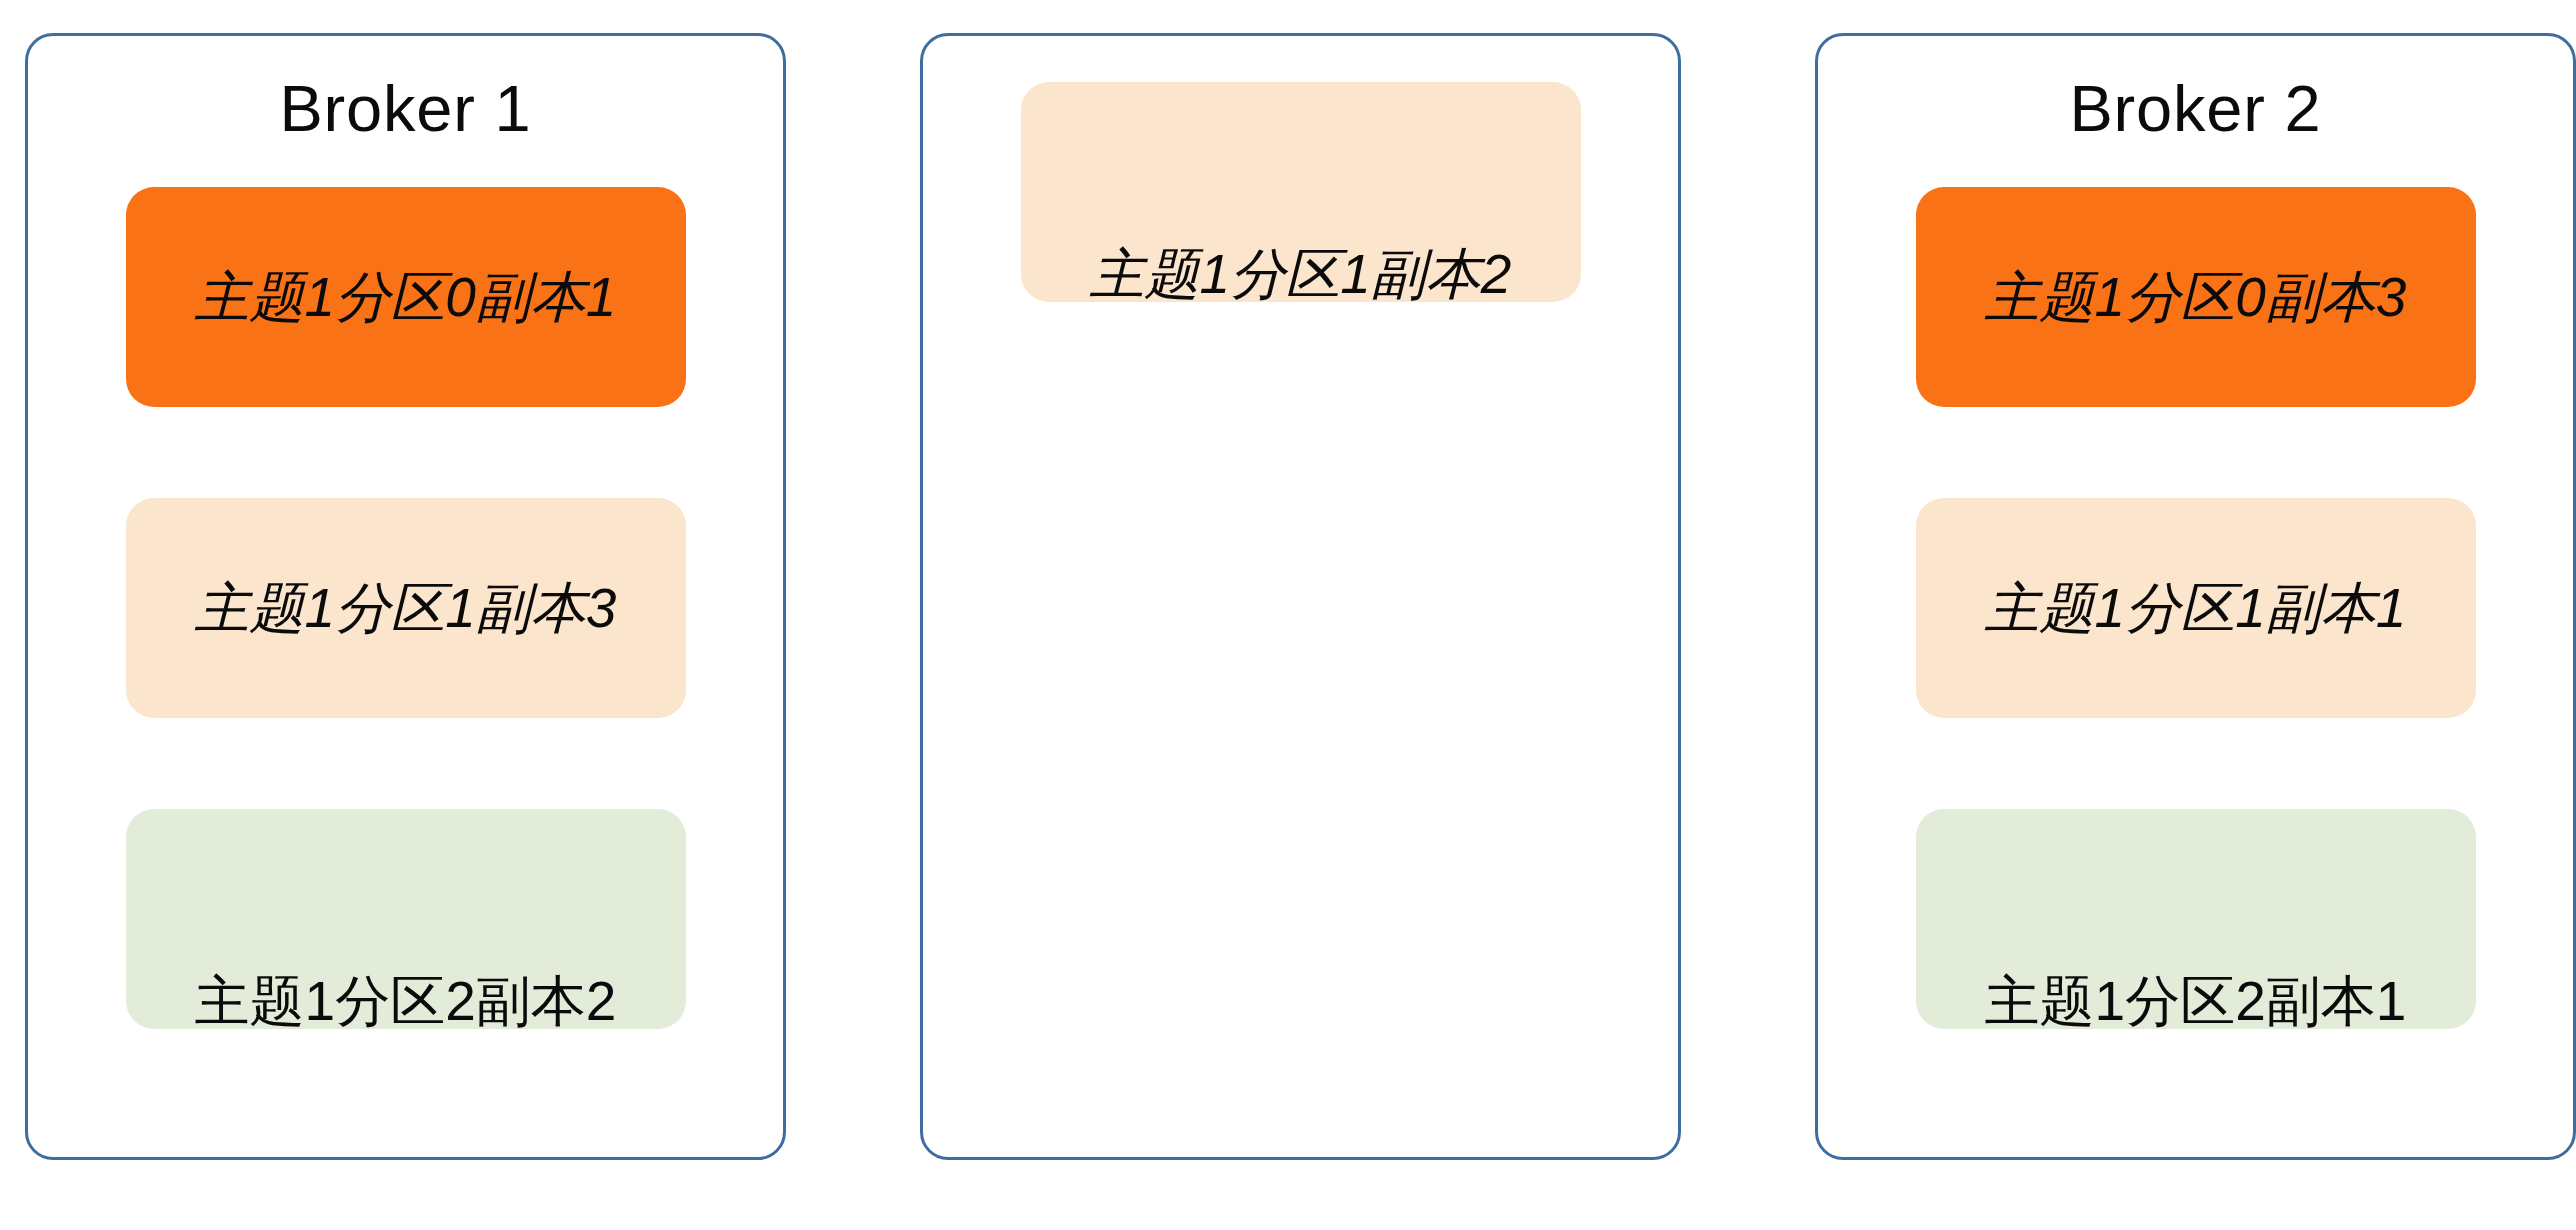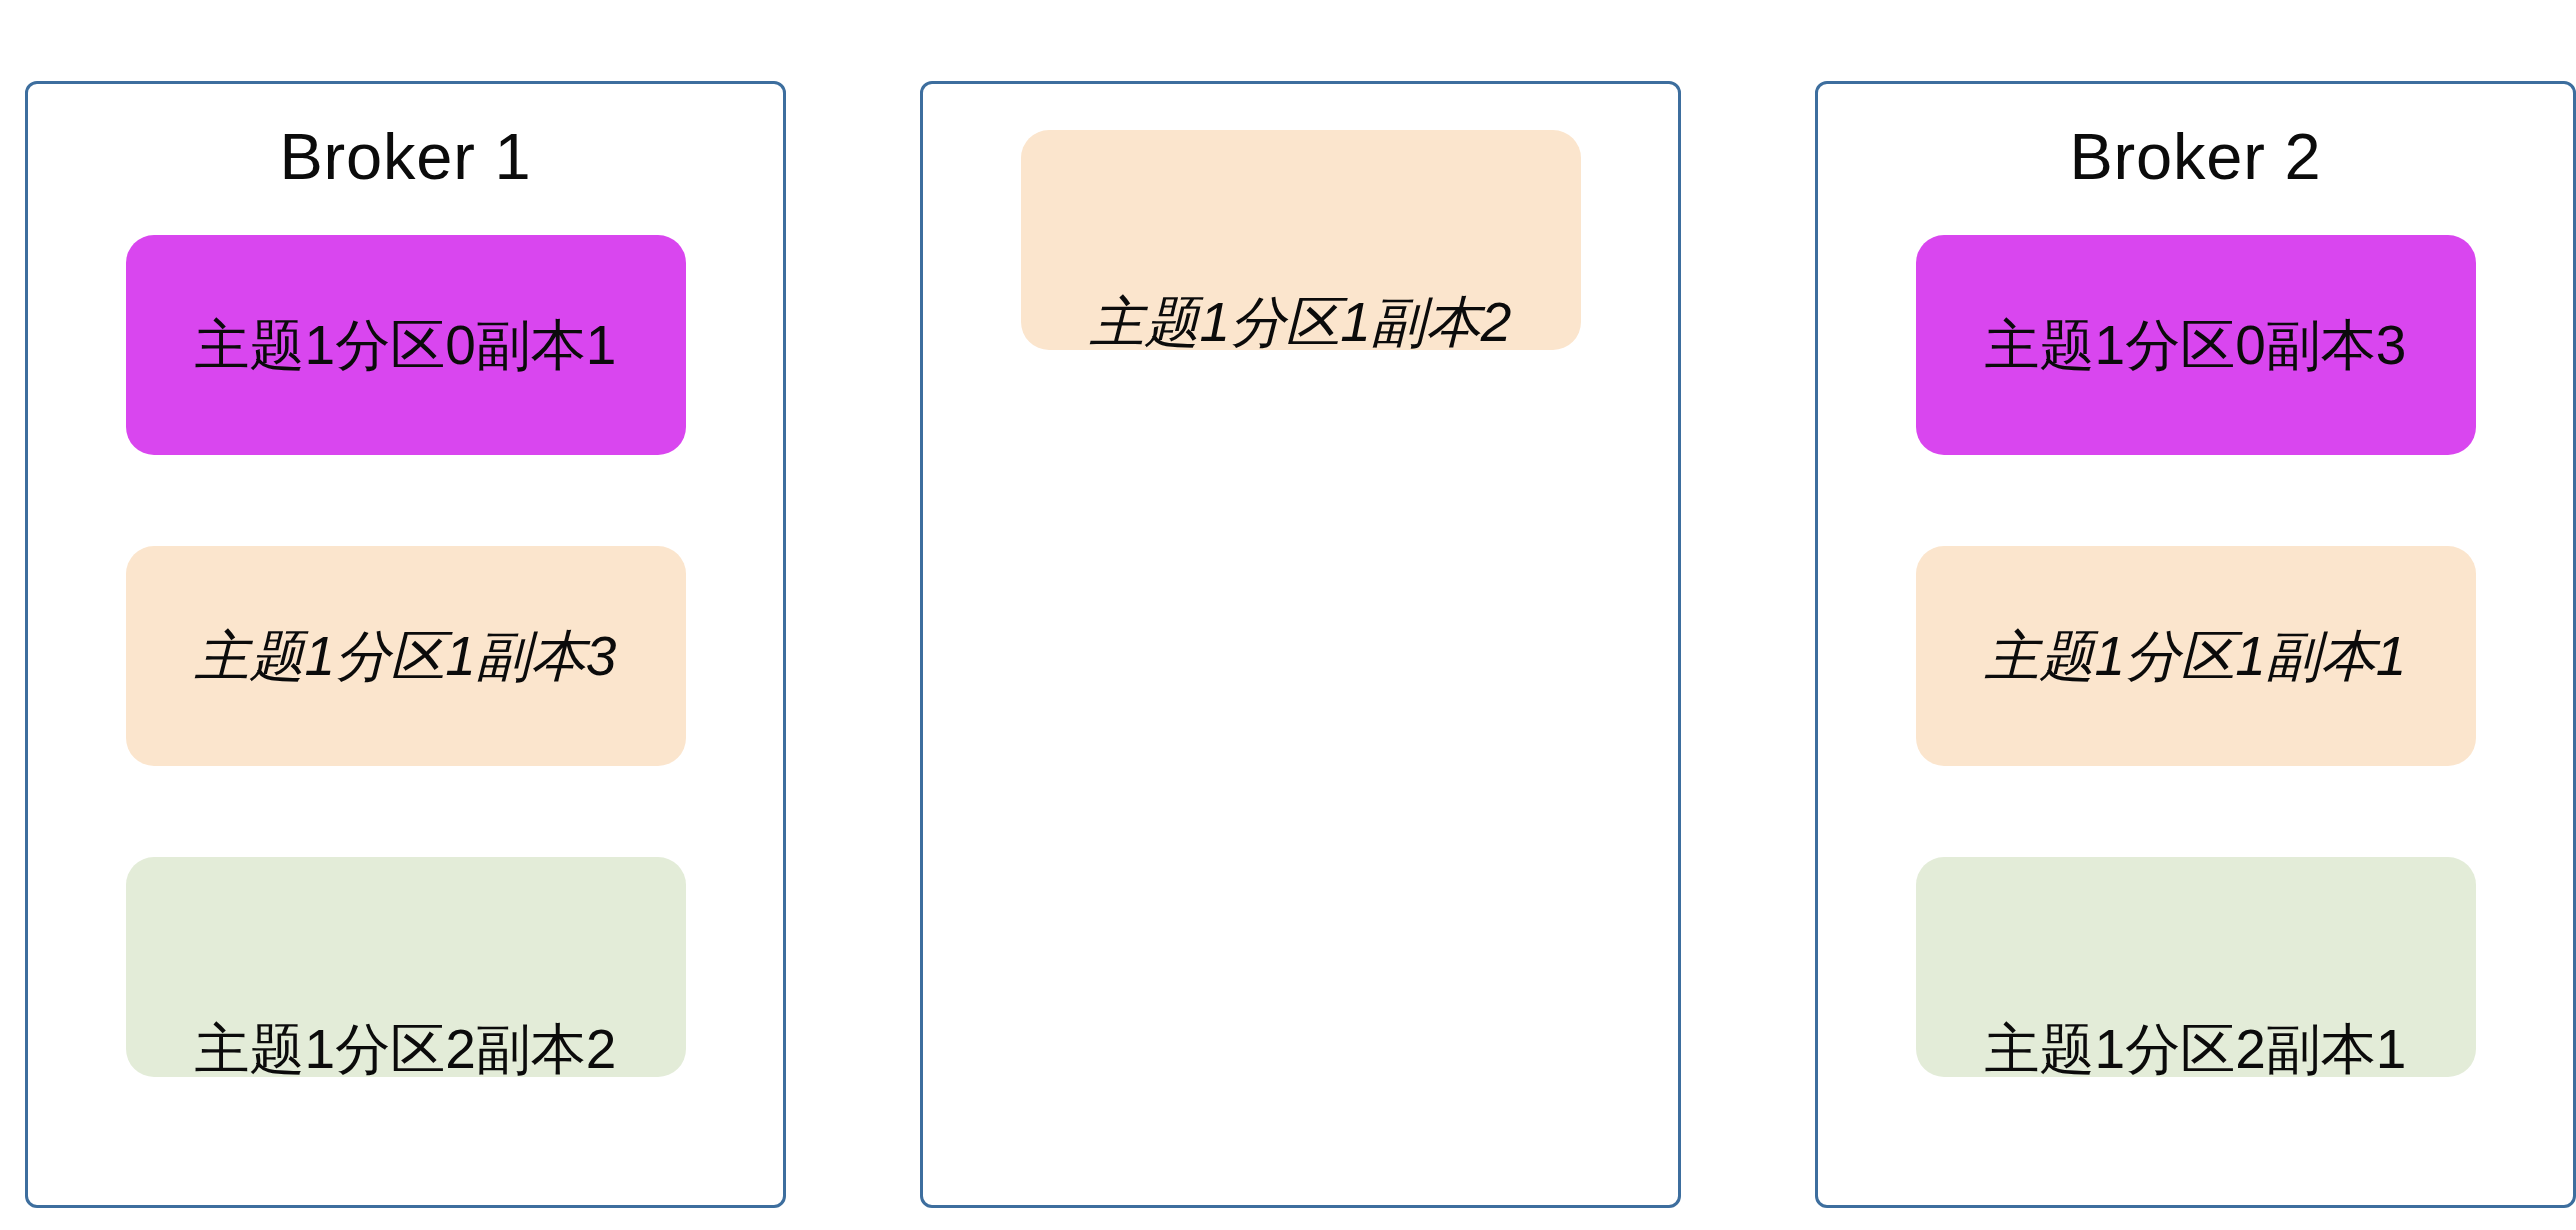--- a/index.html
+++ b/index.html
@@ -30,28 +30,27 @@
     display: flex;
     align-items: flex-start;
     padding-left: 25px;
     box-sizing: border-box;
   }
   .broker-card {
     width: 762px;
     height: 1127px;
     box-sizing: border-box;
     border: 3.3px solid #3d6e9e;
-    border-radius: 12px;
+    border-radius: 28px;
     background: #ffffff;
     margin-right: 134px;
     display: flex;
     flex-direction: column;
     align-items: center;
     position: relative;
-    margin-top: 48px;
   }
   .broker-card:last-child {
     margin-right: 0;
   }
   .broker-title {
     margin-top: 40px;
     font-size: 65px;
     line-height: 1;
     color: #0b0b0b;
     font-weight: 400;
@@ -73,21 +72,21 @@
     display: flex;
     align-items: center;
     justify-content: center;
     margin-bottom: 91px;
     box-sizing: border-box;
   }
   .replica-box:last-child {
     margin-bottom: 0;
     align-items: flex-end;
   }
-  .replica-box.blue   { background: #d946ef; }
+  .replica-box.blue   { background: #f97316; font-style: italic; }
   .replica-box.orange { background: #fbe5cd; font-style: italic; }
   .replica-box.green  { background: #e3ecd8; }
   .replica-label {
     font-size: 55px;
     line-height: 1;
     color: #0b0b0b;
     font-weight: 400;
     letter-spacing: 0px;
     white-space: nowrap;
     text-align: center;

